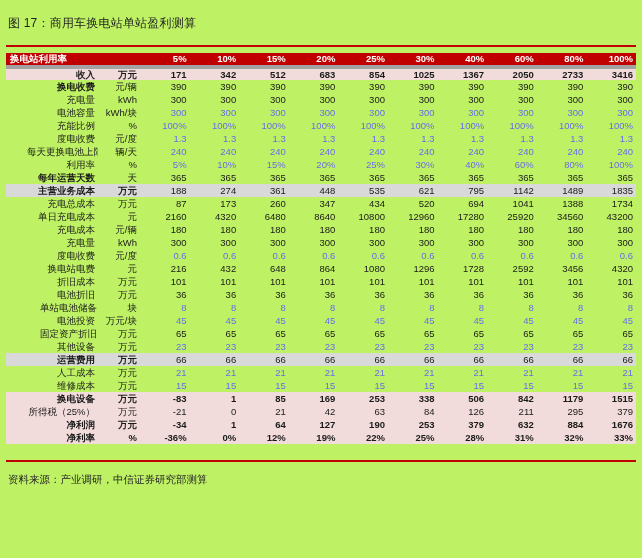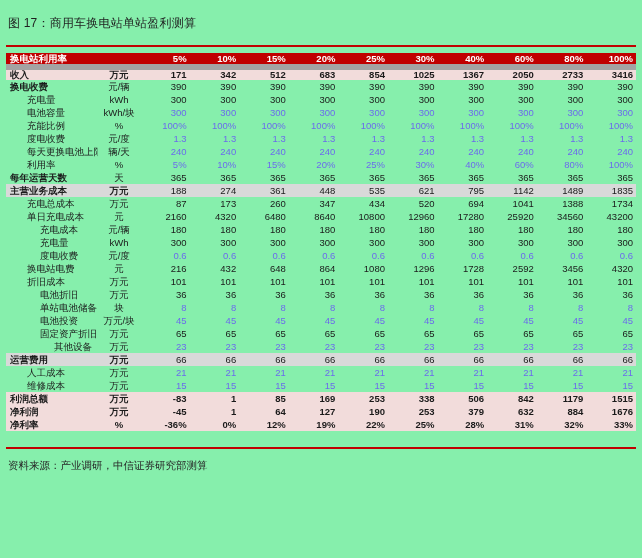--- a/index.html
+++ b/index.html
@@ -2,62 +2,62 @@
 <html><head>
 <meta charset="utf-8">
 <style>
   * { margin:0; padding:0; box-sizing:border-box; }
   html,body { background:#ffffff; }
   body {
     width:642px; height:558px;
     font-family:"Liberation Sans","DejaVu Sans",sans-serif;
     color:#1a1a1a; overflow:hidden;
   }
-  .page { width:642px; height:558px; padding:14px 6px 16px 6px; background:#86efac; }
+  .page { width:642px; height:558px; padding:14px 6px 16px 6px; background:#bef264; }
 
   .fig-title {
     font-size:12px; color:#1f1f1f; padding-left:2px;
     height:18px; line-height:18px; letter-spacing:0.2px;
   }
   .title-rule { height:2px; background:#c00000; margin-top:13px; }
 
   table.profit {
     width:630px; margin-top:6px;
     border-collapse:collapse; table-layout:fixed;
     font-size:9.5px; line-height:1;
   }
   col.c-label { width:92px; }
   col.c-unit  { width:42px; }
 
   thead th {
     background:#c00000; color:#ffffff; font-weight:bold;
     height:14px; padding:0 3px; text-align:right; font-size:9.5px;
-    border-bottom:6px solid #a3a3a3;
+    border-bottom:4px solid #a3a3a3;
   }
   thead th.label { text-align:left; padding-left:4px; }
 
   tbody td { height:13px; padding:0 3px; text-align:right; white-space:nowrap; }
-  tbody td.label { text-align:left; overflow:hidden; }
-  tbody td.unit  { text-align:center; }
+  tbody td.label { text-align:right; overflow:hidden; }
+  tbody td.unit  { text-align:right; }
 
   .ind0 { padding-left:4px; }
   .ind1 { padding-left:21px; }
   .ind2 { padding-left:34px; }
   .ind3 { padding-left:48px; }
 
   .b    { font-weight:bold; }
   .blue { color:#6b6bec; }
 
   .bg-pink { background:#f2dcdb; }
   .bg-gray { background:#d9d9d9; }
 
   .foot-rule { height:2px; background:#c00000; margin-top:16px; }
   .source {
     font-size:10.5px; color:#262626; padding-left:2px;
-    margin-top:9px; height:16px; line-height:16px;font-family:Liberation Mono, monospace;
+    margin-top:9px; height:16px; line-height:16px;
   }
 </style>
 </head>
 <body>
 
 <div class="page">
 
   <div class="fig-title">图 17：商用车换电站单站盈利测算</div>
   <div class="title-rule"></div>
 
@@ -437,37 +437,51 @@
           <td class="val blue">15</td>
           <td class="val blue">15</td>
           <td class="val blue">15</td>
           <td class="val blue">15</td>
           <td class="val blue">15</td>
           <td class="val blue">15</td>
           <td class="val blue">15</td>
           <td class="val blue">15</td>
         </tr>
         <tr class="bg-pink">
-          <td class="label ind0 b">利润总额</td>
+          <td class="label ind0 b">换电设备</td>
           <td class="unit b">万元</td>
           <td class="val b">-83</td>
           <td class="val b">1</td>
           <td class="val b">85</td>
           <td class="val b">169</td>
           <td class="val b">253</td>
           <td class="val b">338</td>
           <td class="val b">506</td>
           <td class="val b">842</td>
           <td class="val b">1179</td>
           <td class="val b">1515</td>
         </tr>
         <tr class="bg-pink">
+          <td class="label ind1">所得税（25%）</td>
+          <td class="unit">万元</td>
+          <td class="val">-21</td>
+          <td class="val">0</td>
+          <td class="val">21</td>
+          <td class="val">42</td>
+          <td class="val">63</td>
+          <td class="val">84</td>
+          <td class="val">126</td>
+          <td class="val">211</td>
+          <td class="val">295</td>
+          <td class="val">379</td>
+        </tr>
+        <tr class="bg-pink">
           <td class="label ind0 b">净利润</td>
           <td class="unit b">万元</td>
-          <td class="val b">-45</td>
+          <td class="val b">-34</td>
           <td class="val b">1</td>
           <td class="val b">64</td>
           <td class="val b">127</td>
           <td class="val b">190</td>
           <td class="val b">253</td>
           <td class="val b">379</td>
           <td class="val b">632</td>
           <td class="val b">884</td>
           <td class="val b">1676</td>
         </tr>

